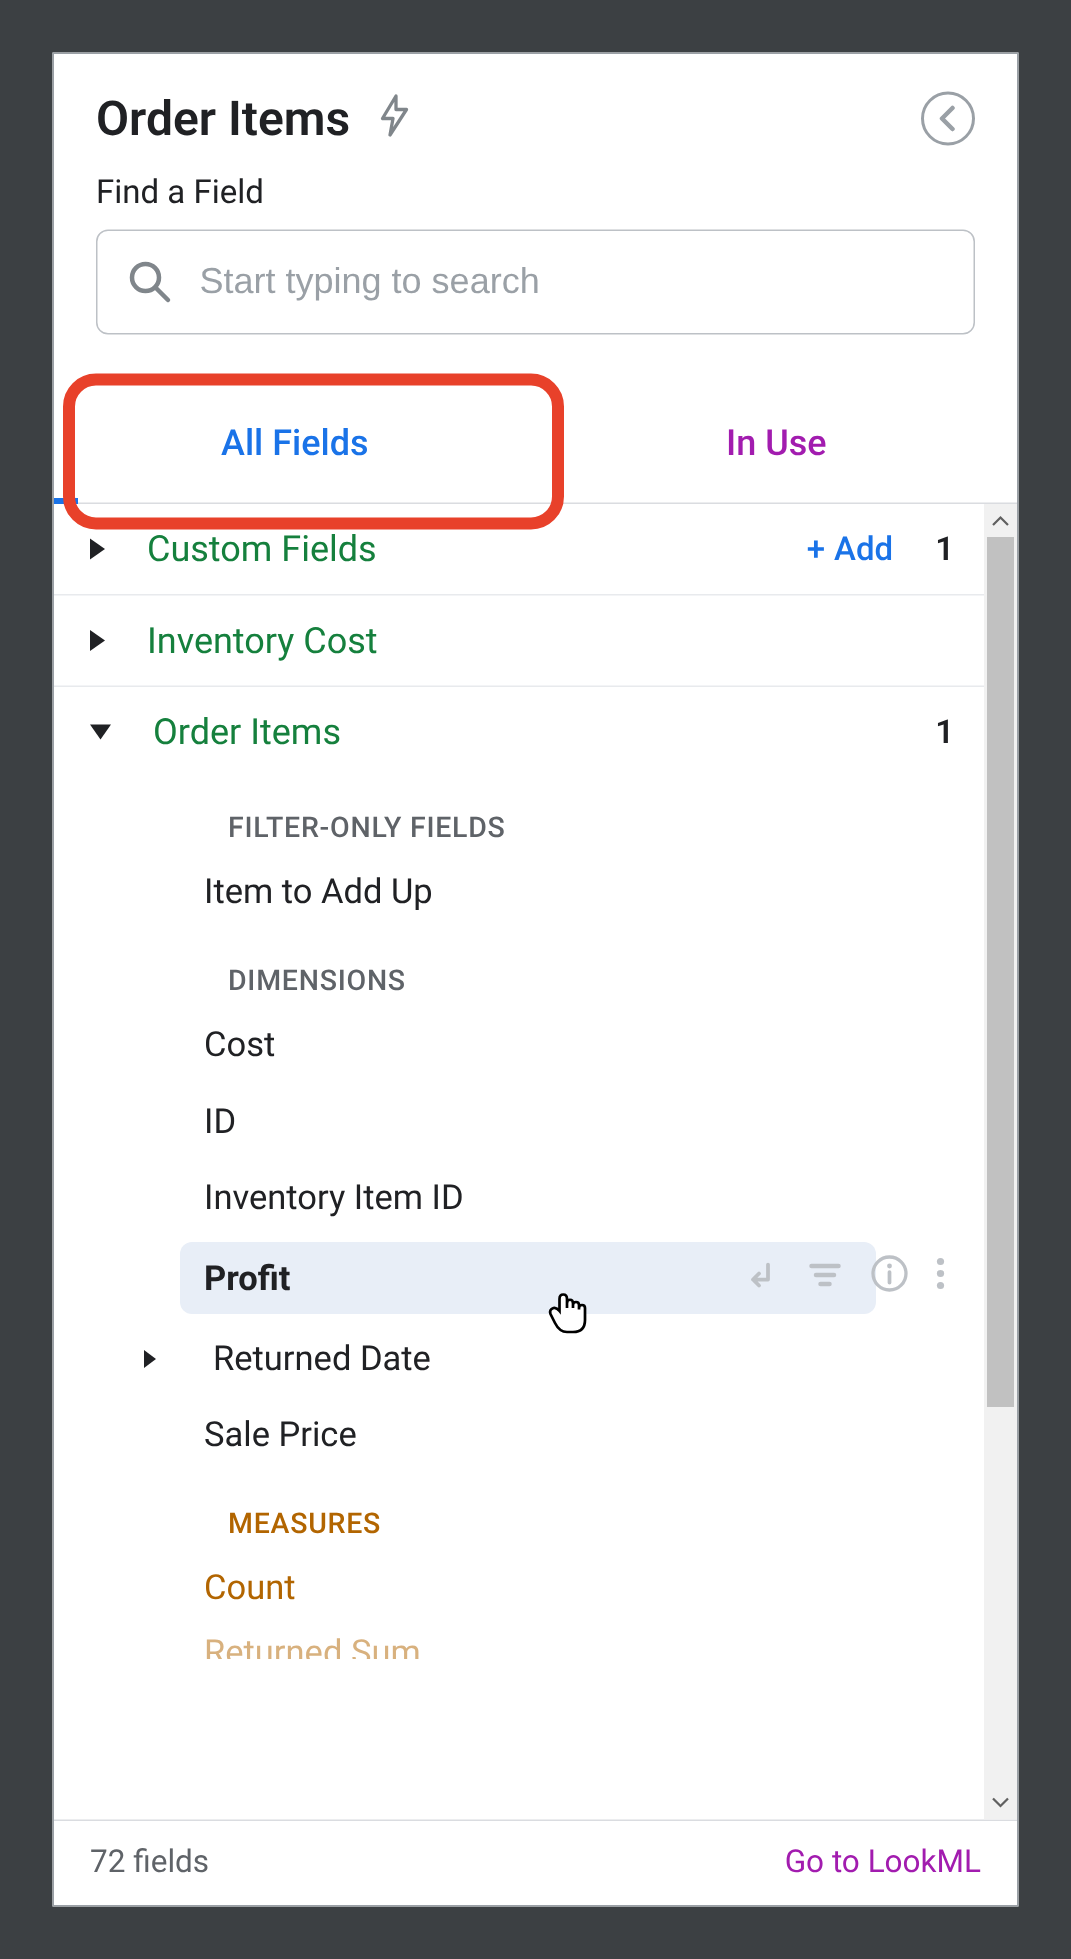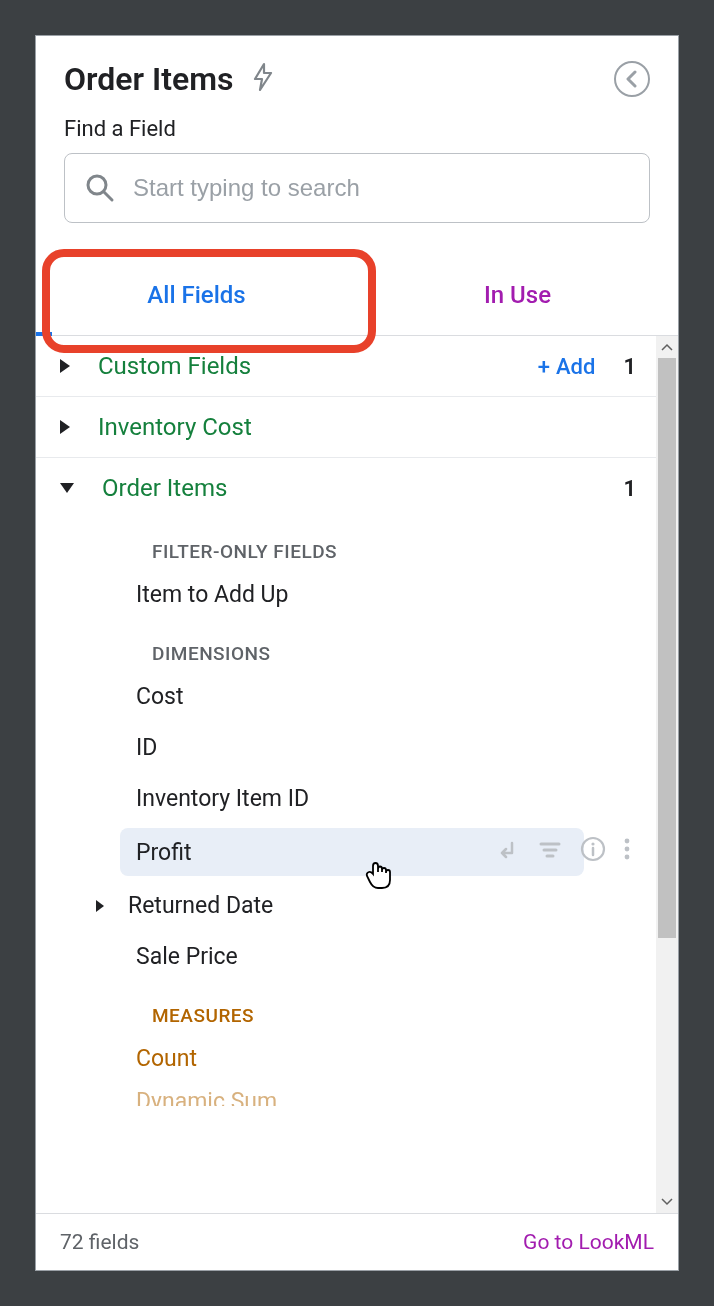--- a/index.html
+++ b/index.html
@@ -349,21 +349,21 @@
       <div class="field-row">
         <span class="field-text">Cost</span>
       </div>
       <div class="field-row">
         <span class="field-text">ID</span>
       </div>
       <div class="field-row">
         <span class="field-text">Inventory Item ID</span>
       </div>
 
-      <div class="field-row hovered" style="padding-right:26px;">
+      <div class="field-row hovered" style="padding-right:26px;font-weight:bold;">
         <div class="field-bg"></div>
         <span class="field-text">Profit</span>
         <span class="hover-icons">
           <span>
             <svg width="24" height="24" viewBox="0 0 24 24">
                 <path d="M4 18 L4 8 L14 8 M10 4 L14 8 L10 12" fill="none" stroke="#bdc1c6" stroke-width="2.5" stroke-linecap="round" stroke-linejoin="round" transform="rotate(180 10 12)"></path>
               </svg>
           </span>
           <span>
             <svg width="24" height="24" viewBox="0 0 24 24">
@@ -389,32 +389,32 @@
         </span>
         <span class="cursor-hand">
           <svg width="30" height="32" viewBox="0 0 30 32">
             <path d="M9 14 L9 6 Q9 3 11.5 3 Q14 3 14 6 L14 12 L14 9 Q14 6.5 16 6.5 Q18 6.5 18 9 L18 12 L18 10 Q18 8 20 8 Q22 8 22 10 L22 13 L22 12 Q22 10 24 10 Q26 10 26 12 L26 20 Q26 28 18 28 L14 28 Q9 28 6 22 L3 16 Q2 13 5 12 Q7 11.5 9 14 Z" fill="#fff" stroke="#000" stroke-width="1.8"></path>
           </svg>
         </span>
       </div>
 
       <div class="field-row has-caret">
         <span class="sub-caret"></span>
-        <span class="field-text" style="margin-left:6px;">Returned Date</span>
+        <span class="field-text" style="margin-left:20px;">Returned Date</span>
       </div>
       <div class="field-row">
         <span class="field-text">Sale Price</span>
       </div>
 
       <div class="section-heading measures">MEASURES</div>
       <div class="field-row measure-row">
         <span class="field-text">Count</span>
       </div>
       <div class="field-row measure-row" style="opacity:0.5; padding-bottom:0; margin-bottom:-12px; overflow:hidden; height:22px;">
-        <span class="field-text">Dynamic Sum</span>
+        <span class="field-text">Returned Sum</span>
       </div>
 
     </div>
 
     <div class="scrollbar-track">
       <div class="scroll-arrow">
         <svg width="12" height="8" viewBox="0 0 12 8">
             <path d="M1 7 L6 2 L11 7" fill="none" stroke="#606060" stroke-width="1.5"></path>
           </svg>
       </div>

